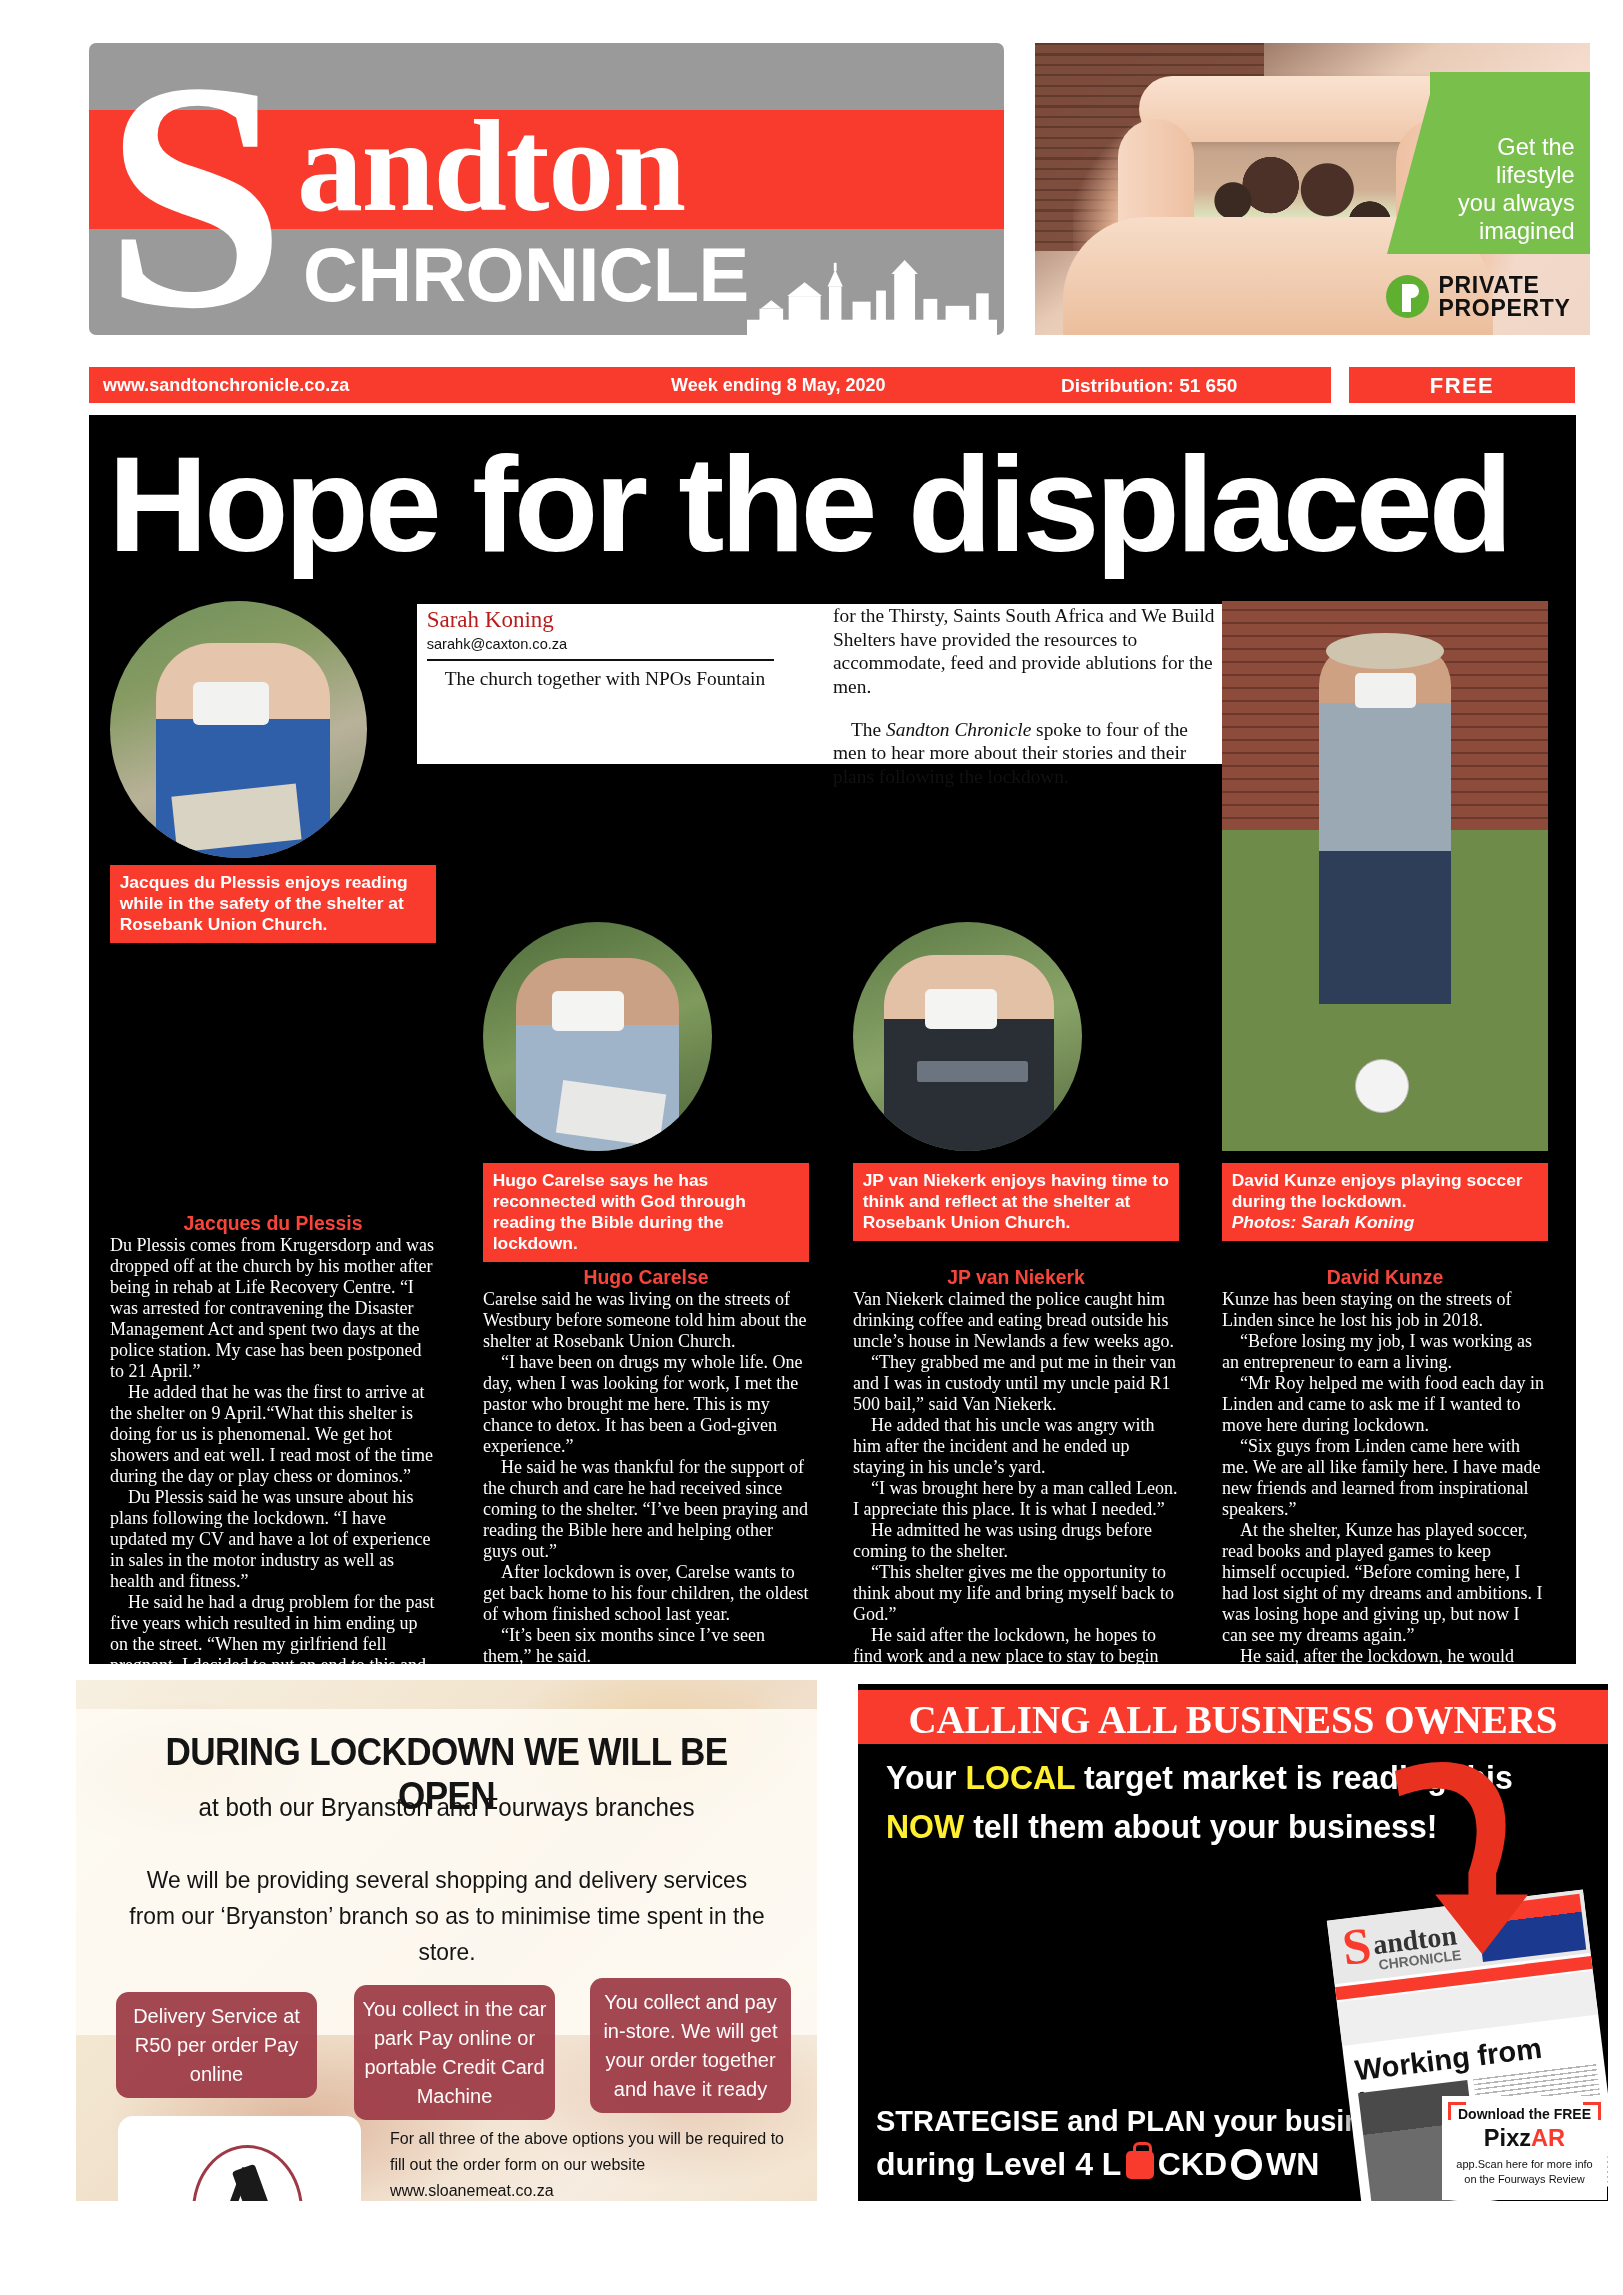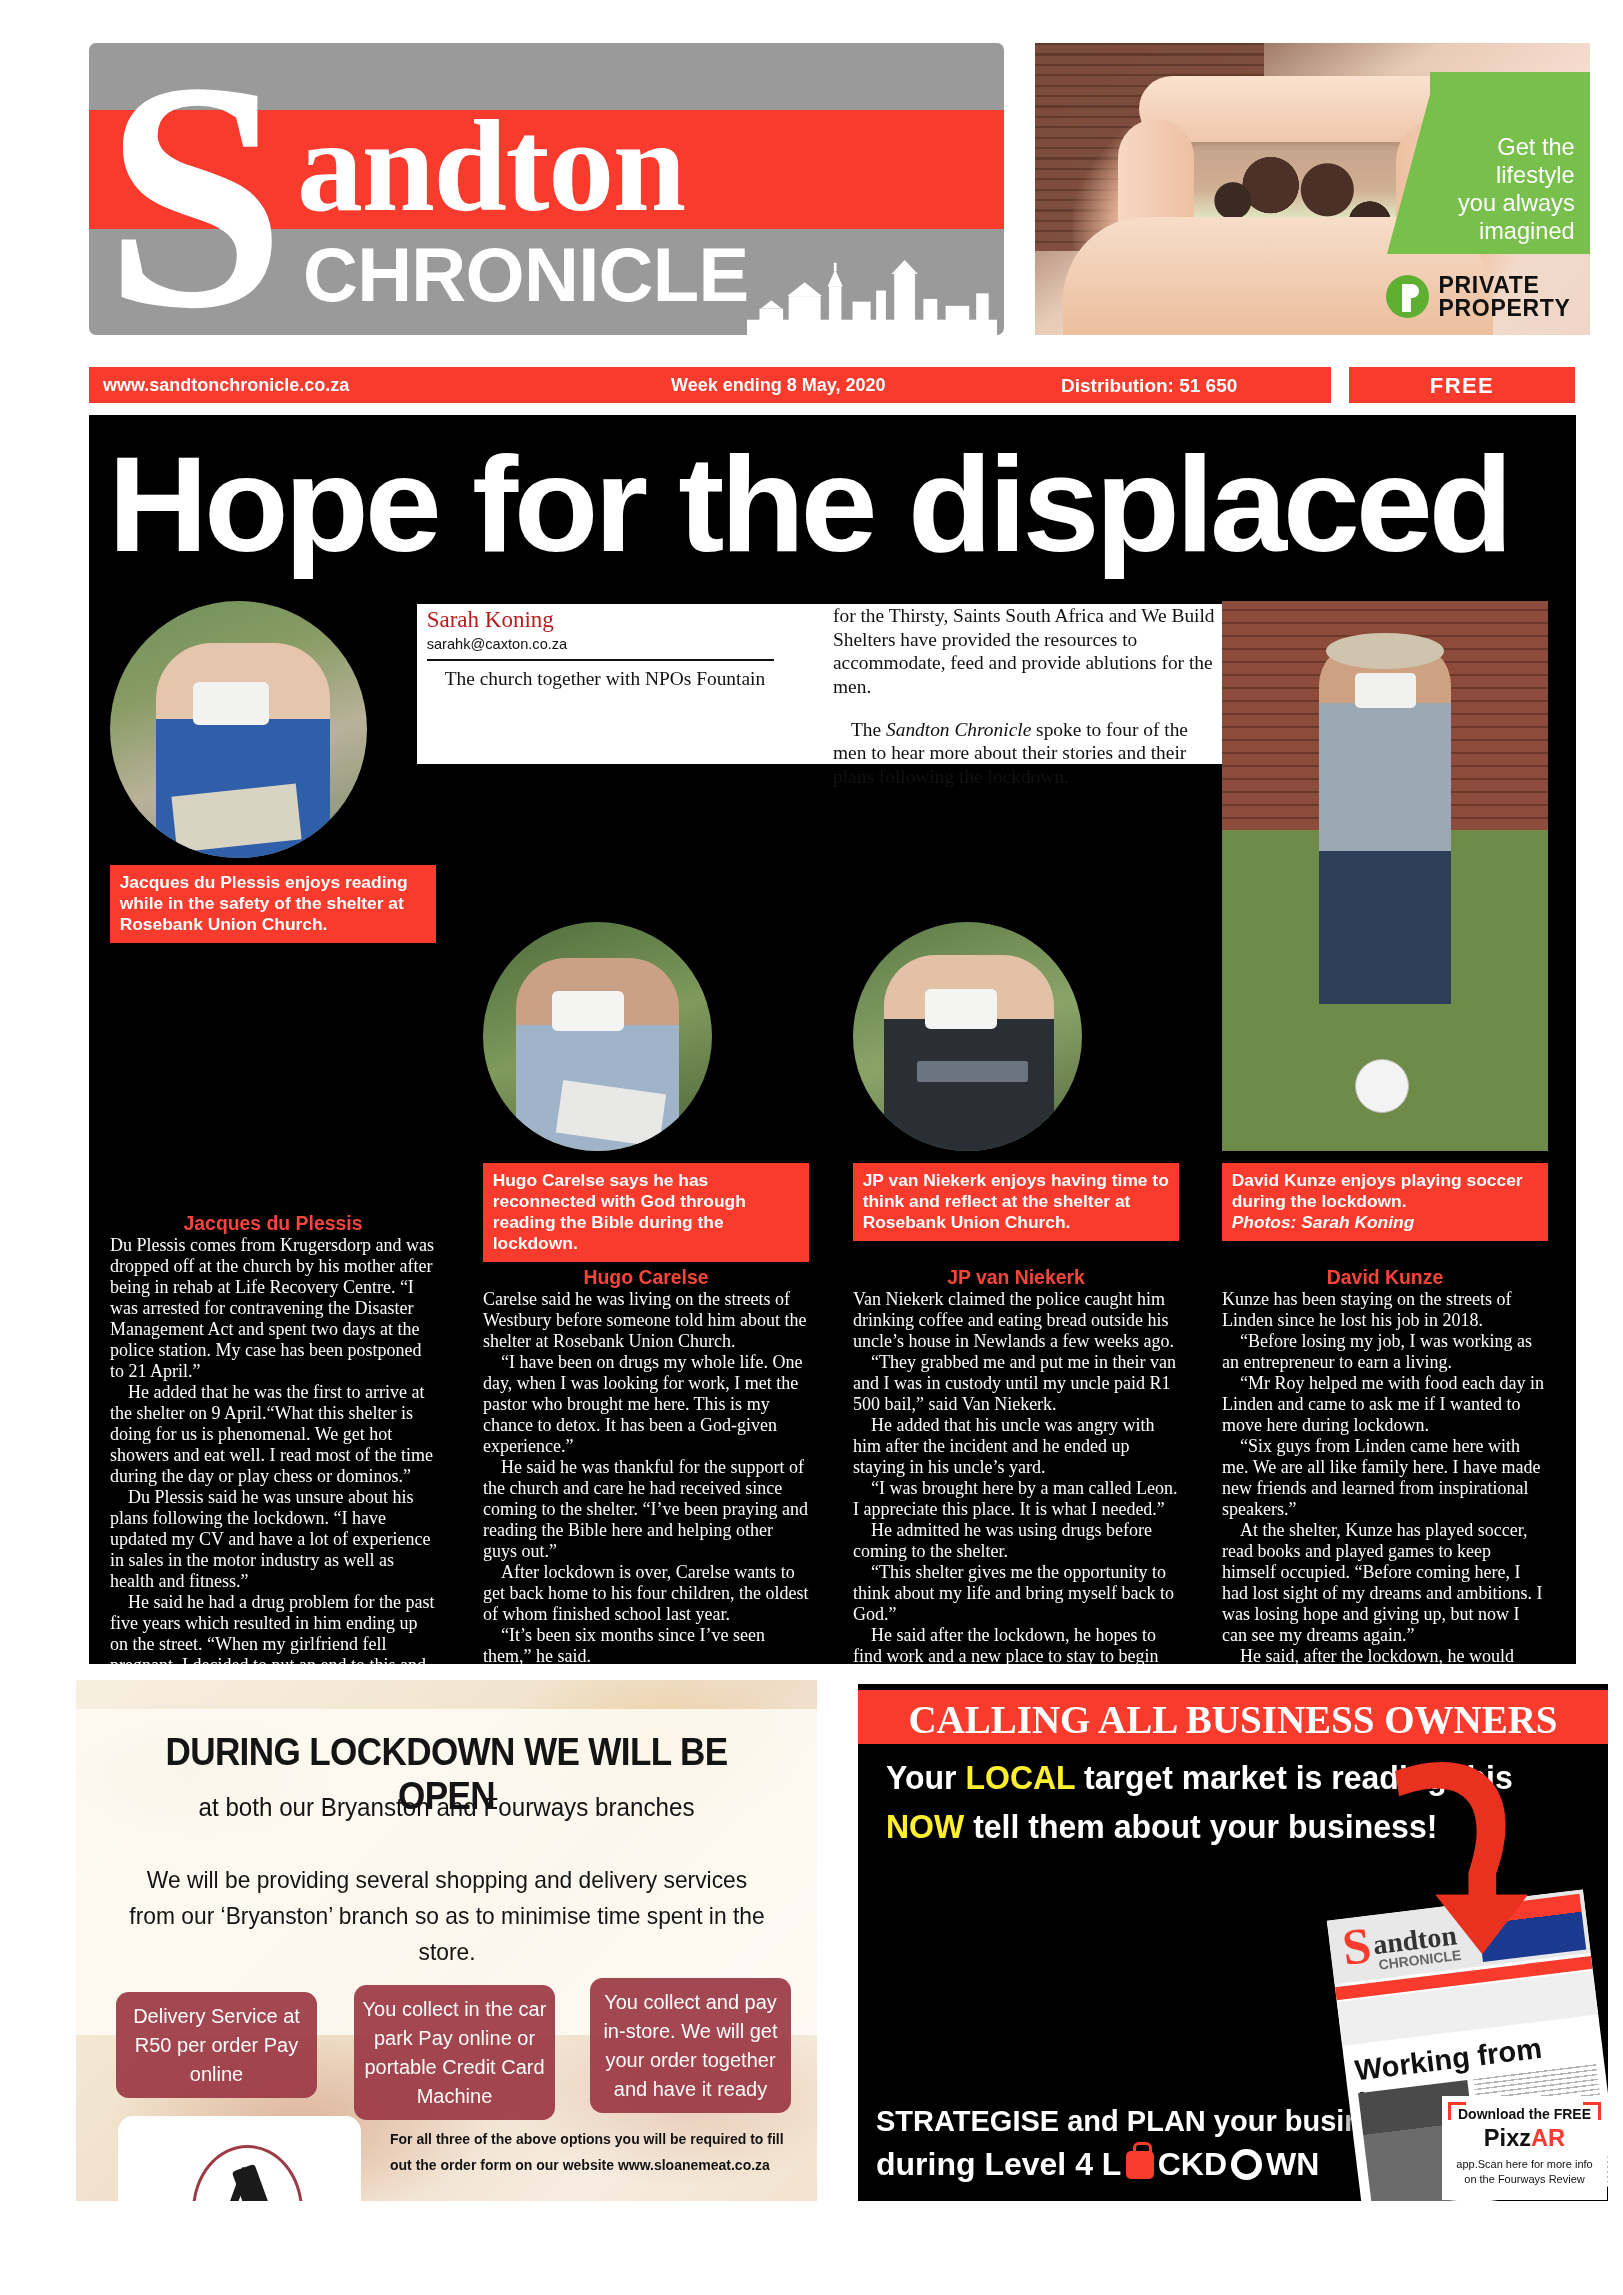--- a/index.html
+++ b/index.html
@@ -179,21 +179,21 @@
   .al-p1 { left:40px; top:312px; width:201px; }
   .al-p2 { left:278px; top:305px; width:201px; }
   .al-p3 { left:514px; top:298px; width:201px; }
   .al-logo { position:absolute; left:42px; top:436px; width:243px; height:236px;
      background:#fff; border-radius:15.3px; overflow:hidden; }
   .al-logo-in { position:absolute; inset:12.5px; }
   .al-ring { position:absolute; left:61px; top:16.7px; width:111px; height:132px; border:3.5px solid #9d3a46; border-radius:50%; }
   .al-knife { position:absolute; left:97px; top:37px; width:8.3px; height:83px; background:#1a1a1a; transform:rotate(20deg); }
   .al-cleaver { position:absolute; left:111px; top:37px; width:23.6px; height:64px; background:#1a1a1a; border-radius:3.5px; transform:rotate(-20deg); }
   .al-txt { position:absolute; left:314px; top:446px; width:400px;
-     font-family:"Liberation Sans", sans-serif; font-weight:bold; font-size:14px; line-height:26px; color:#131313; }
+     font-family:"Liberation Sans", sans-serif; font-weight:normal; font-size:16px; line-height:26px; color:#131313; }
 
   
   .ad-right { position:absolute; left:826px; top:1680px; width:750px; height:521px; background:#000; overflow:hidden;margin-left:32px; }
   .ar-bannertop { position:absolute; left:0; top:0; width:750px; height:4.2px; background:#fff; }
   .ar-head { position:absolute; left:0; top:9.7px; width:750px; height:54px; background:#f93b2e; }
   .ar-head span { position:absolute; left:0; top:7px; width:750px; text-align:center; color:#fff;
       font-family:"Liberation Serif", serif; font-weight:bold; font-size:39px; letter-spacing:0px; }
   .ar-black { position:absolute; left:0; top:64px; width:750px; height:133px; background:#000; }
   .ar-black .l { position:absolute; left:28px; color:#fff; font-family:"Liberation Sans", sans-serif;
       font-weight:bold; font-size:33px; transform:scaleX(.97); transform-origin:left; }

